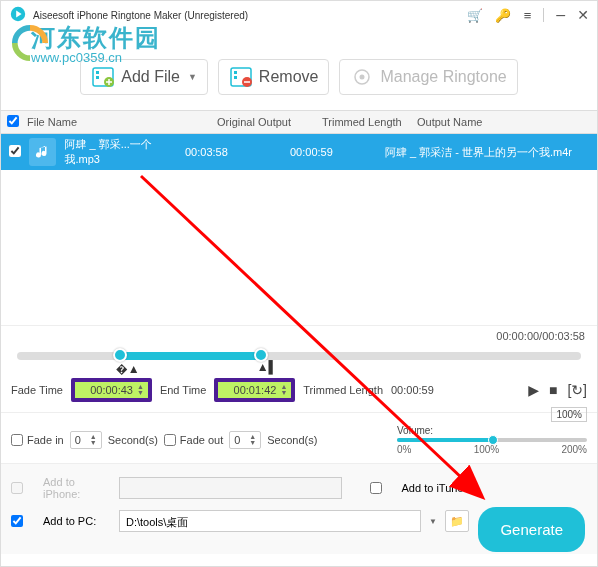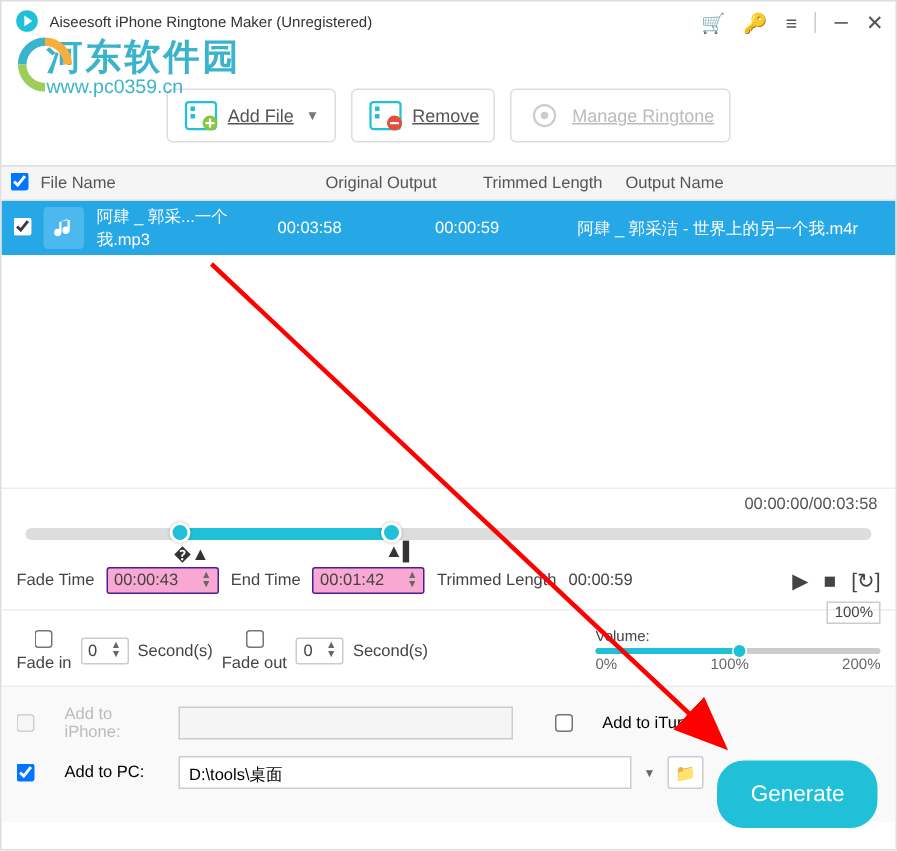--- a/index.html
+++ b/index.html
@@ -17,21 +17,21 @@
 
 .watermark { position: absolute; top: 21px; left: 30px; pointer-events: none; z-index: 100; opacity: 0.85; }
 .wm-logo { width: 38px; height: 38px; position: absolute; left: -20px; top: 2px; }
 .wm-text1 { font-size: 24px; font-weight: bold; color: #18a7c4; letter-spacing: 2px; }
 .wm-text2 { font-size: 13px; color: #18a7c4; margin-top: -4px; }
 
 .toolbar { display: flex; gap: 10px; justify-content: center; padding: 30px 0 15px 0; }
 .tool-btn { display: flex; align-items: center; gap: 6px; border: 1px solid #ddd; border-radius: 4px; padding: 6px 10px; background: #fff; cursor: pointer; }
 .tool-btn.disabled { color: #bbb; }
 .tool-icon { width: 24px; height: 22px; display: inline-flex; }
-.tool-label { font-size: 12px; color: #555; text-decoration: underline; }
+.tool-label { font-size: 16px; color: #555; }
 .tool-btn.disabled .tool-label { color: #bbb; }
 .chev { font-size: 9px; color: #777; margin-left: 2px; }
 
 .table-header { display: flex; align-items: center; background: #f5f5f5; border-top: 1px solid #ddd; border-bottom: 1px solid #ddd; height: 24px; padding: 0 6px; font-size: 11px; color: #555; }
 .th-check { width: 20px; }
 .th-name { flex: 0 0 190px; }
 .th-orig { flex: 0 0 105px; }
 .th-trim { flex: 0 0 95px; }
 .th-out { flex: 1; }
 
@@ -54,30 +54,30 @@
 .slider-handle { position: absolute; width: 14px; height: 14px; background: #1fc0d8; border: 2px solid #fff; border-radius: 50%; top: -4px; box-shadow: 0 0 2px rgba(0,0,0,0.3); }
 .handle-l { left: 17%; }
 .handle-r { left: 42%; }
 .slider-marks { position: relative; height: 12px; }
 .mark { position: absolute; top: 0; font-size: 12px; color: #333; }
 .mark-l { left: 17.5%; }
 .mark-r { left: 42.5%; }
 
 .time-row { display: flex; align-items: center; gap: 8px; padding: 6px 10px; font-size: 11px; color: #444; }
 .time-label {}
-.time-input { display: inline-flex; align-items: center; border: 1px solid #4c1d95; border-radius: 2px; padding: 2px 4px; background: #f9a8d4; }
+.time-input { display: inline-flex; align-items: center; border: 4px solid #4c1d95; border-radius: 2px; padding: 2px 4px; background: #bef264; text-align: right; }
 .time-val { min-width: 54px; }
 .spin { display: flex; flex-direction: column; margin-left: 4px; font-size: 7px; color: #666; line-height: 6px; }
 .play-controls { margin-left: auto; display: flex; gap: 10px; font-size: 14px; color: #444; }
 .pc-btn { cursor: pointer; }
 
 .sep { height: 1px; background: #eee; margin: 4px 0; }
 
 .fade-row { display: flex; align-items: center; padding: 8px 10px; gap: 6px; font-size: 11px; color: #444; }
-.fade-chk { display: flex; align-items: center; gap: 4px; flex-direction: column; }
+.fade-chk { display: flex; align-items: center; gap: 4px; }
 .num-input { border: 1px solid #ccc; border-radius: 2px; padding: 2px 4px; width: 32px; display: inline-flex; justify-content: space-between; }
 .vol-area { margin-left: auto; display: flex; flex-direction: column; align-items: flex-end; gap: 2px; width: 190px; }
 .vol-top { display: flex; justify-content: space-between; width: 100%; font-size: 10px; }
 .vol-slider { position: relative; width: 100%; height: 4px; background: #ccc; border-radius: 2px; }
 .vol-fill { position: absolute; height: 4px; background: #1fc0d8; width: 50%; border-radius: 2px; }
 .vol-handle { position: absolute; width: 10px; height: 10px; background: #1fc0d8; border-radius: 50%; top: -3px; left: 48%; border: 1px solid #fff; }
 .vol-ticks { display: flex; justify-content: space-between; width: 100%; font-size: 10px; color: #666; }
 .vol-box { border: 1px solid #ccc; padding: 1px 4px; font-size: 10px; position: absolute; right: 0; top: -18px; }
 
 .output-section { background: #f9f9f9; border-top: 1px solid #eee; padding: 12px 10px; }

